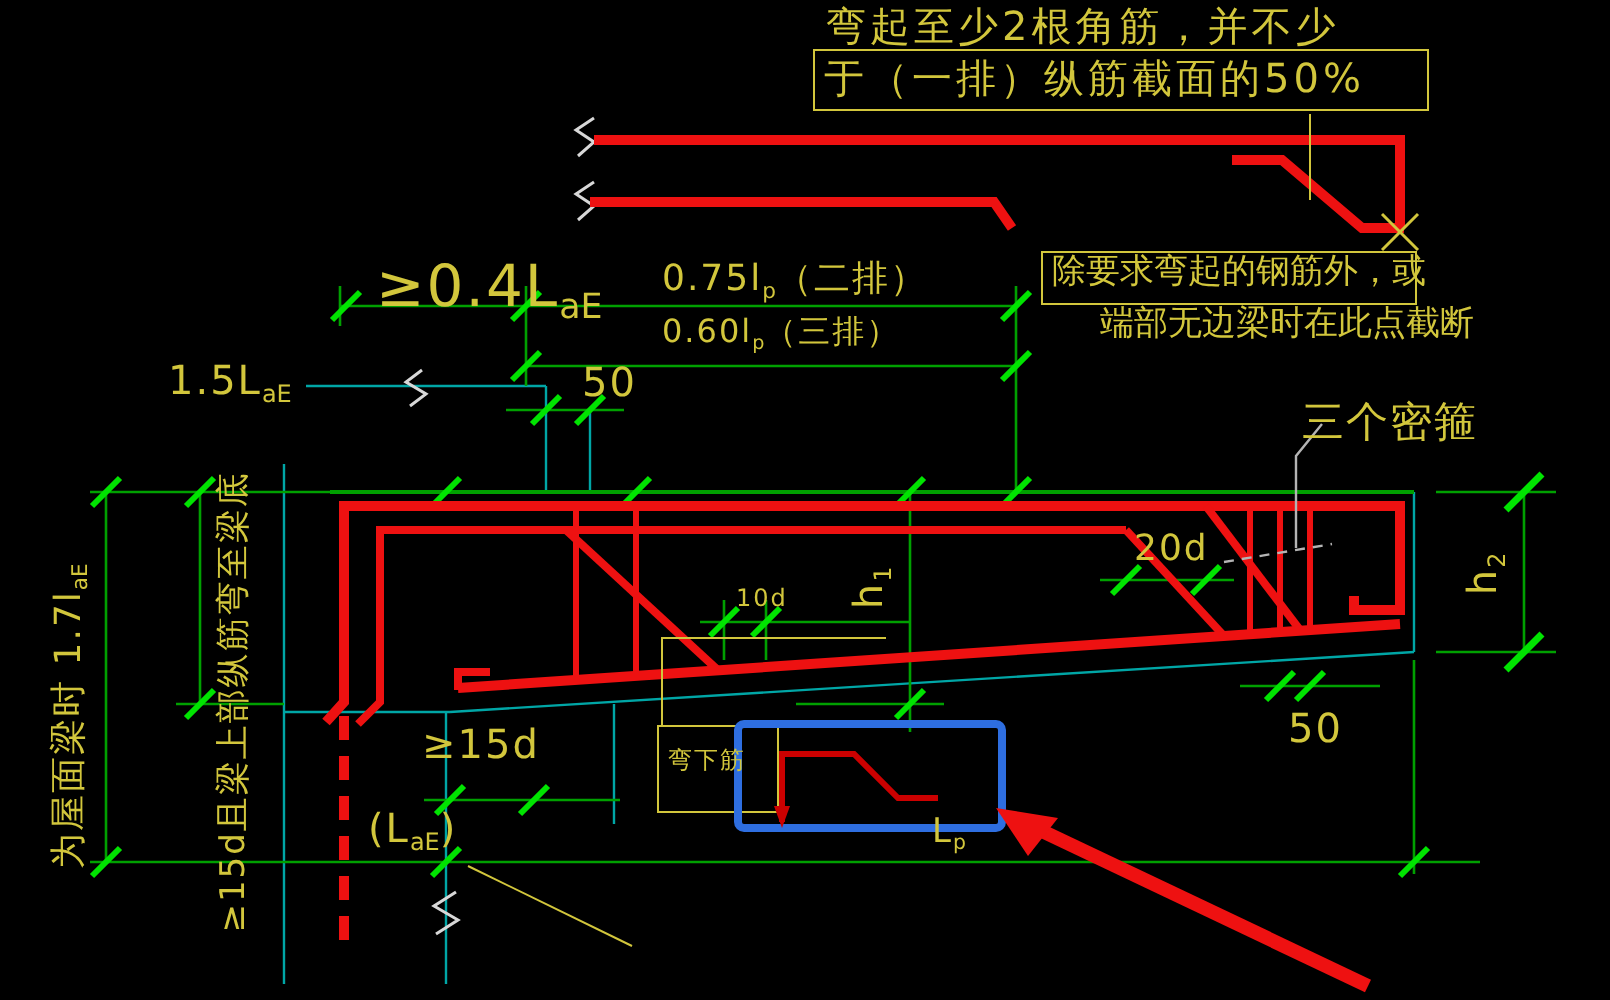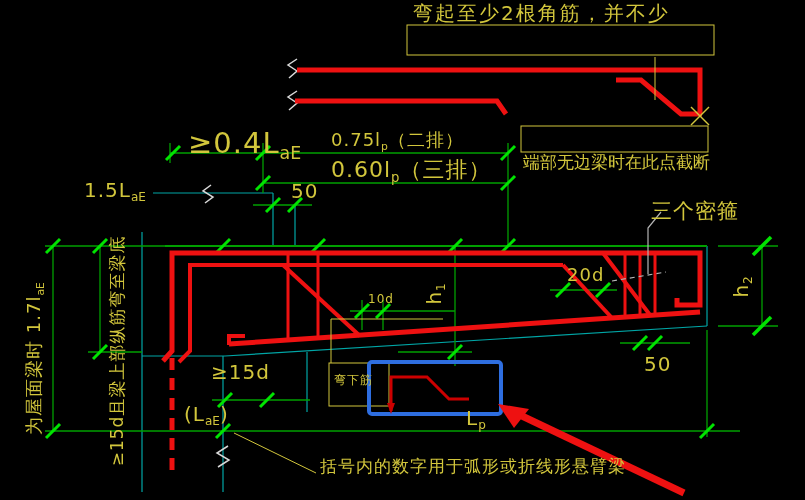--- a/index.html
+++ b/index.html
@@ -137,27 +137,29 @@
     <polygon points="387,403 395,403 391,414" fill="#cc0000"></polygon>
   </g>
 
   <g>
     <line x1="522" y1="416" x2="684" y2="493" stroke="#ee1111" stroke-width="7"></line>
     <polygon points="498,404 529,409 514,428" fill="#ee1111"></polygon>
   </g>
 </svg>
 
   <div class="lbl" style="left:413px;top:3px;font-size:20px;letter-spacing:2px">弯起至少2根角筋，并不少</div>
+  <div class="lbl" style="left:412px;top:29px;font-size:20px;letter-spacing:2px">于（一排）纵筋截面的50%</div>
 
-  <div class="lbl" style="left:523px;top:154px;font-size:17px;letter-spacing:0">端部无边梁时在此点截断</div>
+  <div class="lbl" style="left:526px;top:128px;font-size:17px;letter-spacing:0">除要求弯起的钢筋外，或</div>
+  <div class="lbl" style="left:550px;top:154px;font-size:17px;letter-spacing:0">端部无边梁时在此点截断</div>
 
   <div class="lbl" style="left:188px;top:128px;font-size:29px"><span>≥0.4L</span><span class="sub">aE</span></div>
 
   <div class="lbl" style="left:331px;top:131px;font-size:18px"><span>0.75l</span><span class="sub">p</span><span>（二排）</span></div>
-  <div class="lbl" style="left:331px;top:158px;font-size:22px"><span>0.60l</span><span class="sub">p</span><span>（三排）</span></div>
+  <div class="lbl" style="left:331px;top:158px;font-size:16px"><span>0.60l</span><span class="sub">p</span><span>（三排）</span></div>
 
   <div class="lbl" style="left:84px;top:180px;font-size:20px"><span>1.5L</span><span class="sub">aE</span></div>
 
   <div class="lbl" style="left:291px;top:181px;font-size:20px">50</div>
 
   <div class="lbl" style="left:651px;top:200px;font-size:21px">三个密箍</div>
 
   <div class="lbl rot" style="left:-84px;top:348px;width:240px;font-size:18px"><span>为屋面梁时 1.7l</span><span class="sub">aE</span></div>
 
   <div class="lbl rot" style="left:-2px;top:342px;width:240px;font-size:17px">≥15d且梁上部纵筋弯至梁底</div>
@@ -168,17 +170,16 @@
   <div class="lbl rot" style="left:416px;top:282px;width:40px;font-size:20px"><span>h</span><span class="sub">1</span></div>
   <div class="lbl rot" style="left:723px;top:275px;width:40px;font-size:20px"><span>h</span><span class="sub">2</span></div>
 
   <div class="lbl" style="left:644px;top:354px;font-size:20px">50</div>
 
   <div class="lbl" style="left:211px;top:362px;font-size:20px">≥15d</div>
   <div class="lbl" style="left:184px;top:404px;font-size:20px"><span>(L</span><span class="sub">aE</span><span>)</span></div>
 
   <div class="lbl" style="left:334px;top:374px;font-size:12px">弯下筋</div>
 
-  <div class="lbl" style="left:466px;top:408px;font-size:20px"><span>L</span><span class="sub">p</span></div>
+  <div class="lbl" style="left:466px;top:408px;font-size:17px"><span>L</span><span class="sub">p</span></div>
 
-  <div class="lbl" style="left:320px;top:458px;font-size:17px">括号内的数字用于弧形或折线形悬臂梁</div>
 
 </div>
 
 </body></html>

